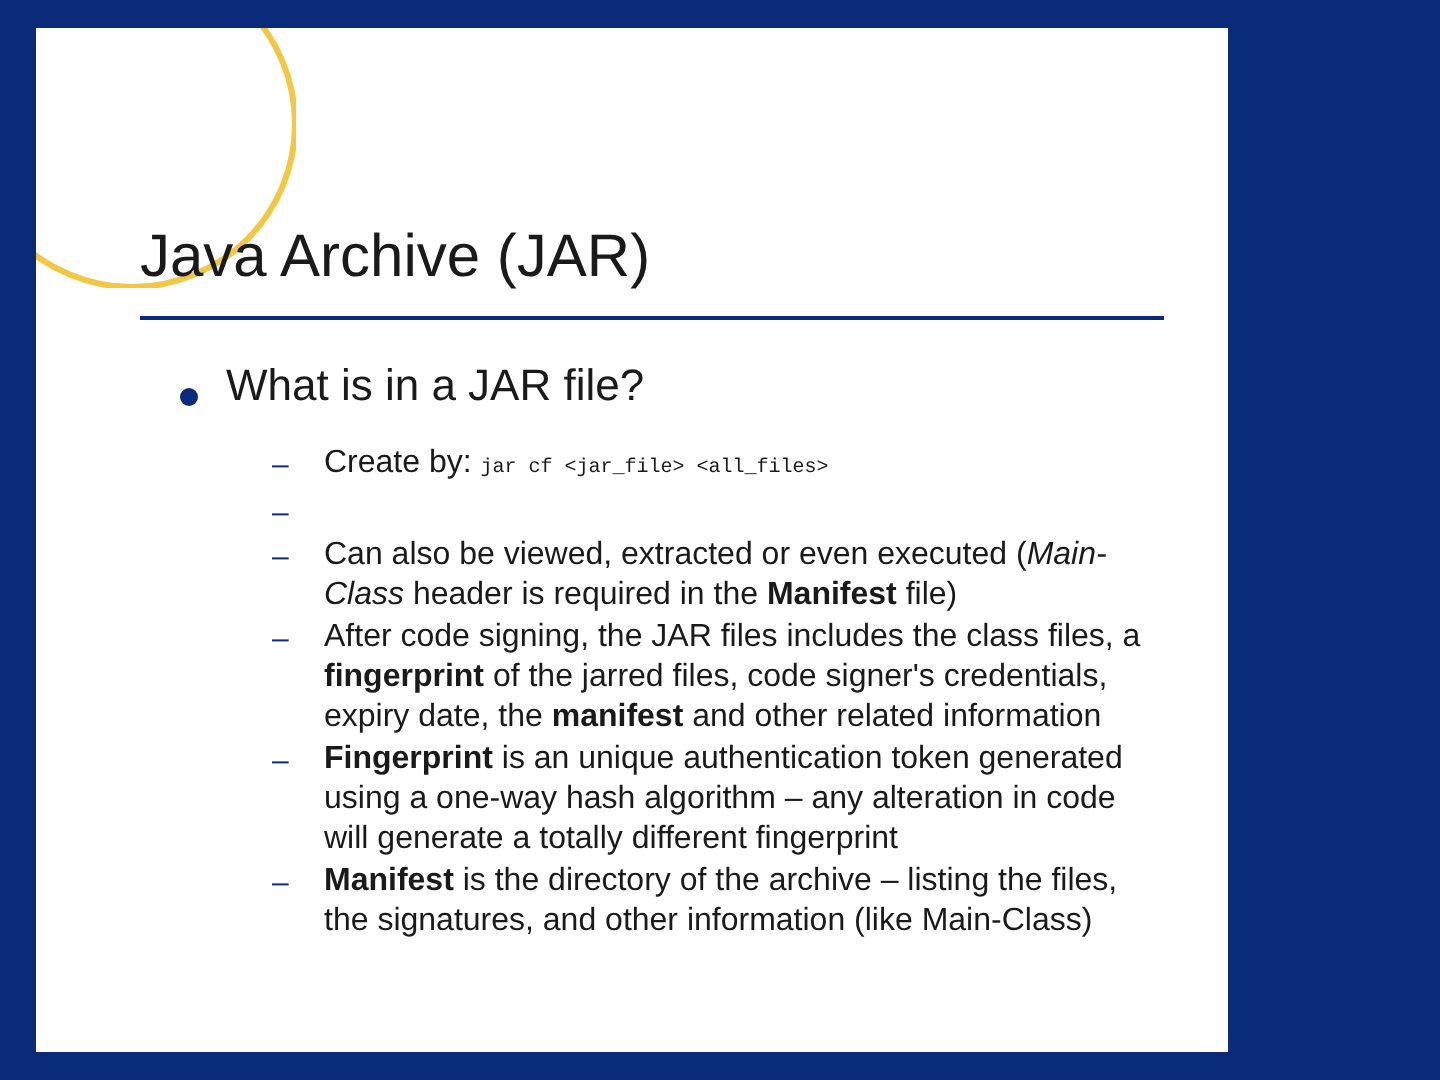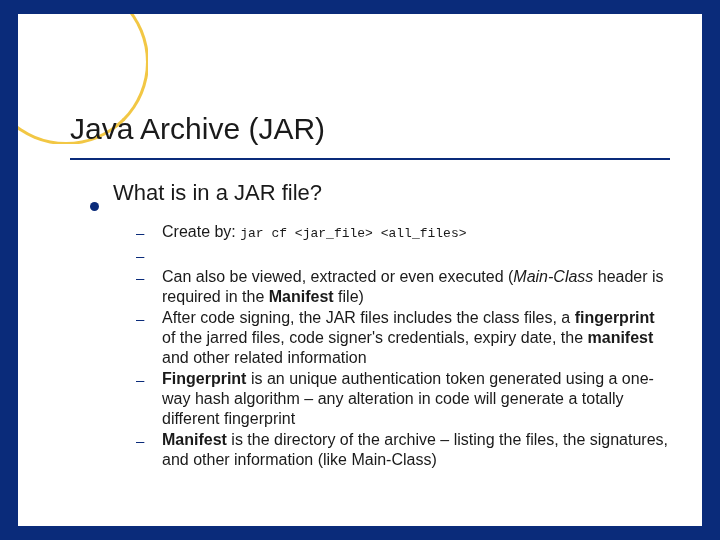--- a/index.html
+++ b/index.html
@@ -8,21 +8,21 @@
     width: 720px;
     height: 540px;
     background: #0a2b7a;
     font-family: Arial, Helvetica, sans-serif;
     overflow: hidden;
   }
   .slide {
     position: absolute;
     left: 18px;
     top: 14px;
-    width: 684px;
+    width: 596px;
     height: 512px;
     background: #ffffff;
     box-sizing: border-box;
     text-decoration: underline;
   }
   .corner-arc {
     position: absolute;
     left: -35px;
     top: -35px;
     width: 160px;
@@ -57,21 +57,21 @@
     background: #0a2b7a;
   }
   .body {
     position: absolute;
     left: 72px;
     right: 34px;
     top: 166px;
   }
   .lvl1-row {
     display: flex;
-    align-items: flex-end;
+    align-items: center;
     margin-bottom: 16px;
   }
   .bullet-disc {
     display: inline-block;
     width: 9px; height: 9px;
     background: #0a2b7a;
     border-radius: 50%;
     margin-right: 14px;
     flex-shrink: 0;
     position: relative;
@@ -97,21 +97,21 @@
     line-height: 20px;
     padding-top: 1px;
   }
   .lvl2-text {
     font-size: 16px;
     line-height: 20px;
     color: #1a1a1a;
   }
   .mono {
     font-family: "Courier New", Courier, monospace;
-    font-size: 13px;
+    font-size: 10px;
   }
   b { font-weight: 700; }
 </style>
 </head>
 <body>
 
 <div class="slide">
 
   <div class="arc-clip">
     <div class="corner-arc"></div>

